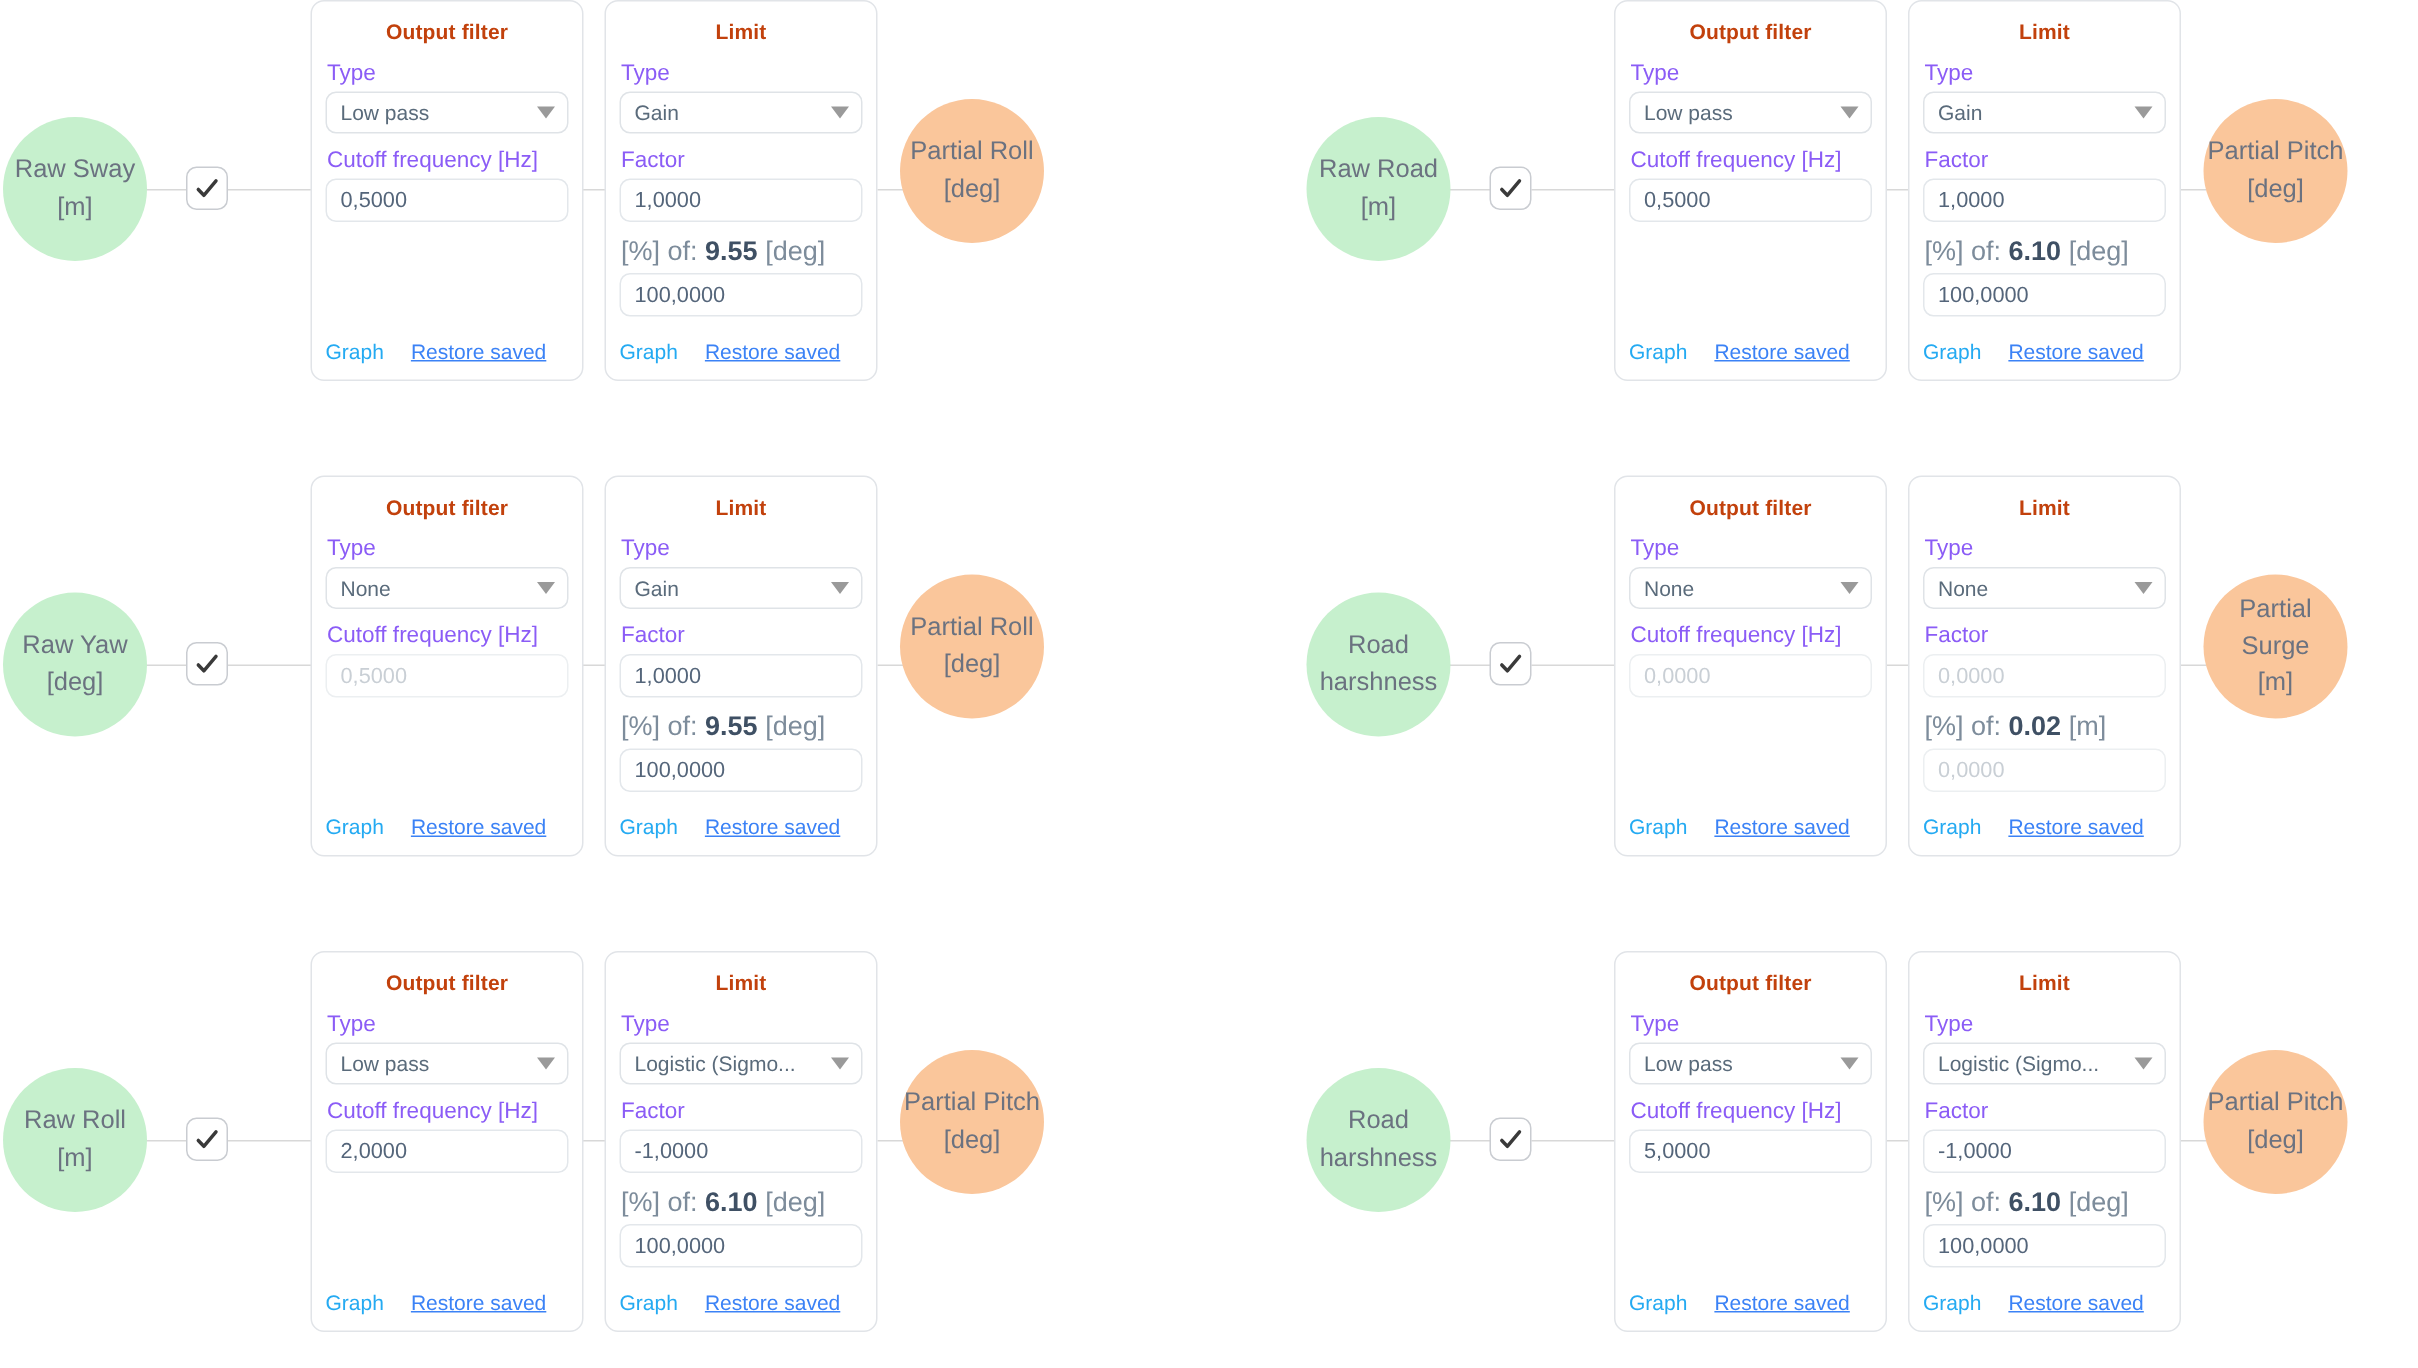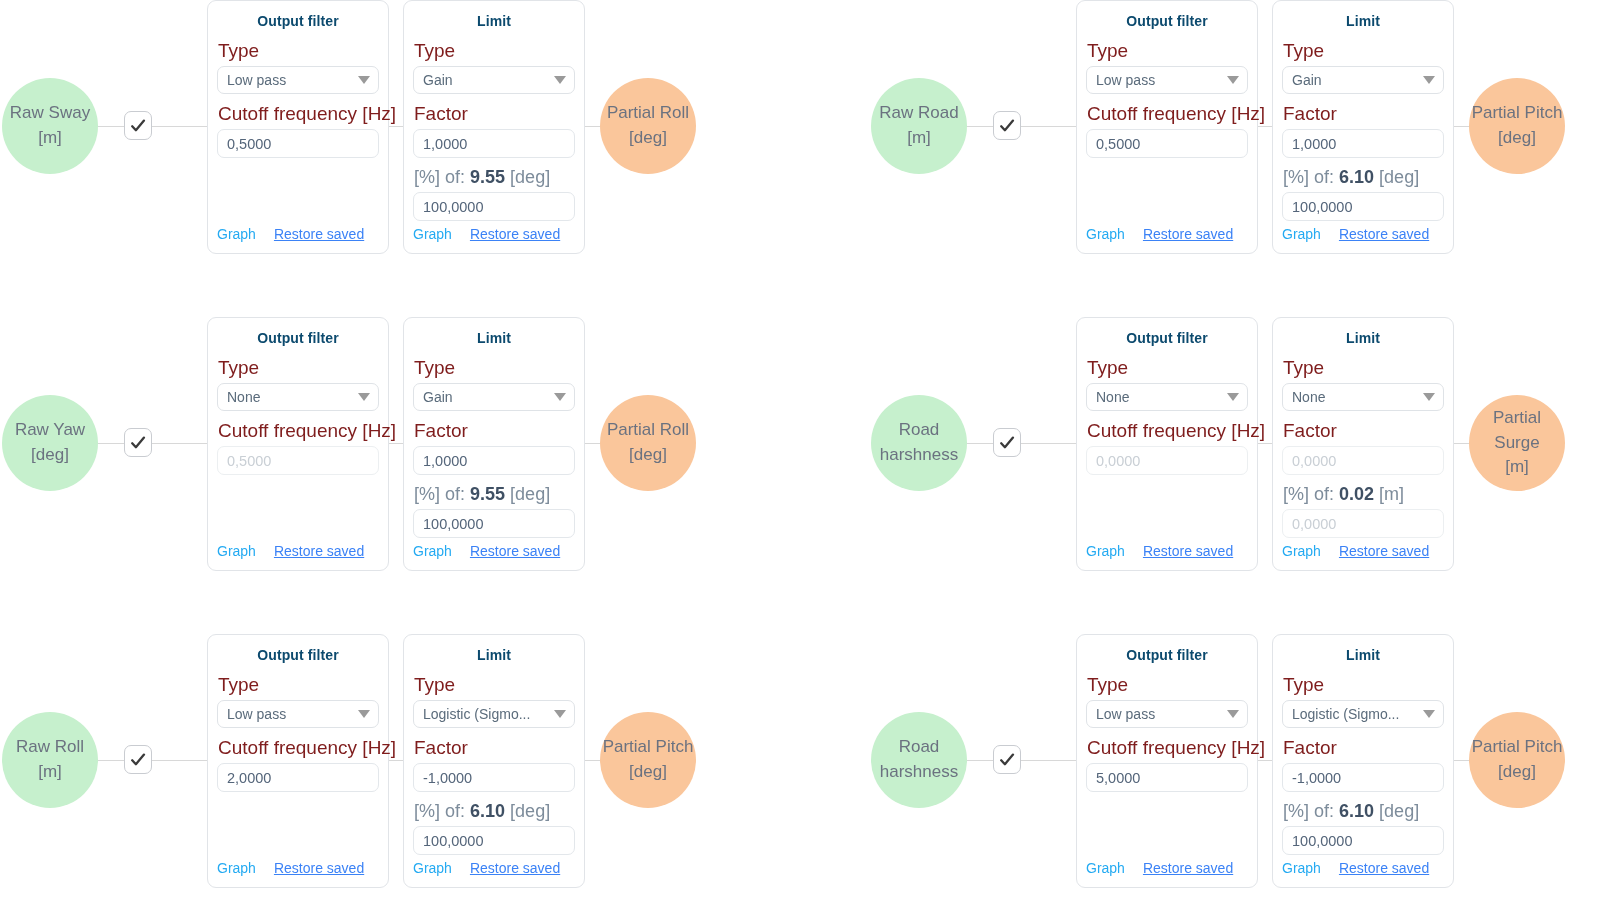--- a/index.html
+++ b/index.html
@@ -40,21 +40,21 @@
     align-items: center;
     justify-content: center;
     text-align: center;
     font-size: 17px;
     line-height: 1.45;
     color: #6b7280;
     box-sizing: border-box;
     z-index: 3;
   }
   .node.source { background: #c6f0cd; left: 2px; top: 78px; }
-  .node.target { background: #fac69b; left: 600px; top: 78px; }
+  .node.target { background: #fac69b; left: 600px; top: 66px; }
   .node span { display: block; white-space: nowrap; }
 
   
   .edge {
     position: absolute;
     background: #d8d8d8;
     z-index: 1;
   }
   .edge-h { height: 1px; top: 126px; }
 
@@ -88,29 +88,29 @@
     box-sizing: border-box;
     padding: 10px 9px 8px 9px;
     z-index: 2;
   }
   .card.filter { left: 207px; }
   .card.limit  { left: 403px; }
 
   .card-title {
     font-size: 14px;
     font-weight: bold;
-    color: #0c4a6e;
+    color: #c2410c;
     text-align: center;
     margin: 2px 0 11px 0;
     letter-spacing: .1px;
   }
 
   .field-label {
-    font-size: 19px;
-    color: #7f1d1d;
+    font-size: 15px;
+    color: #8b5cf6;
     margin: 0 0 4px 1px;
     white-space: nowrap;
   }
   .field-label.tight { margin-top: 9px; }
 
   
   .select {
     position: relative;
     height: 28px;
     border: 1px solid #dfe3e7;

